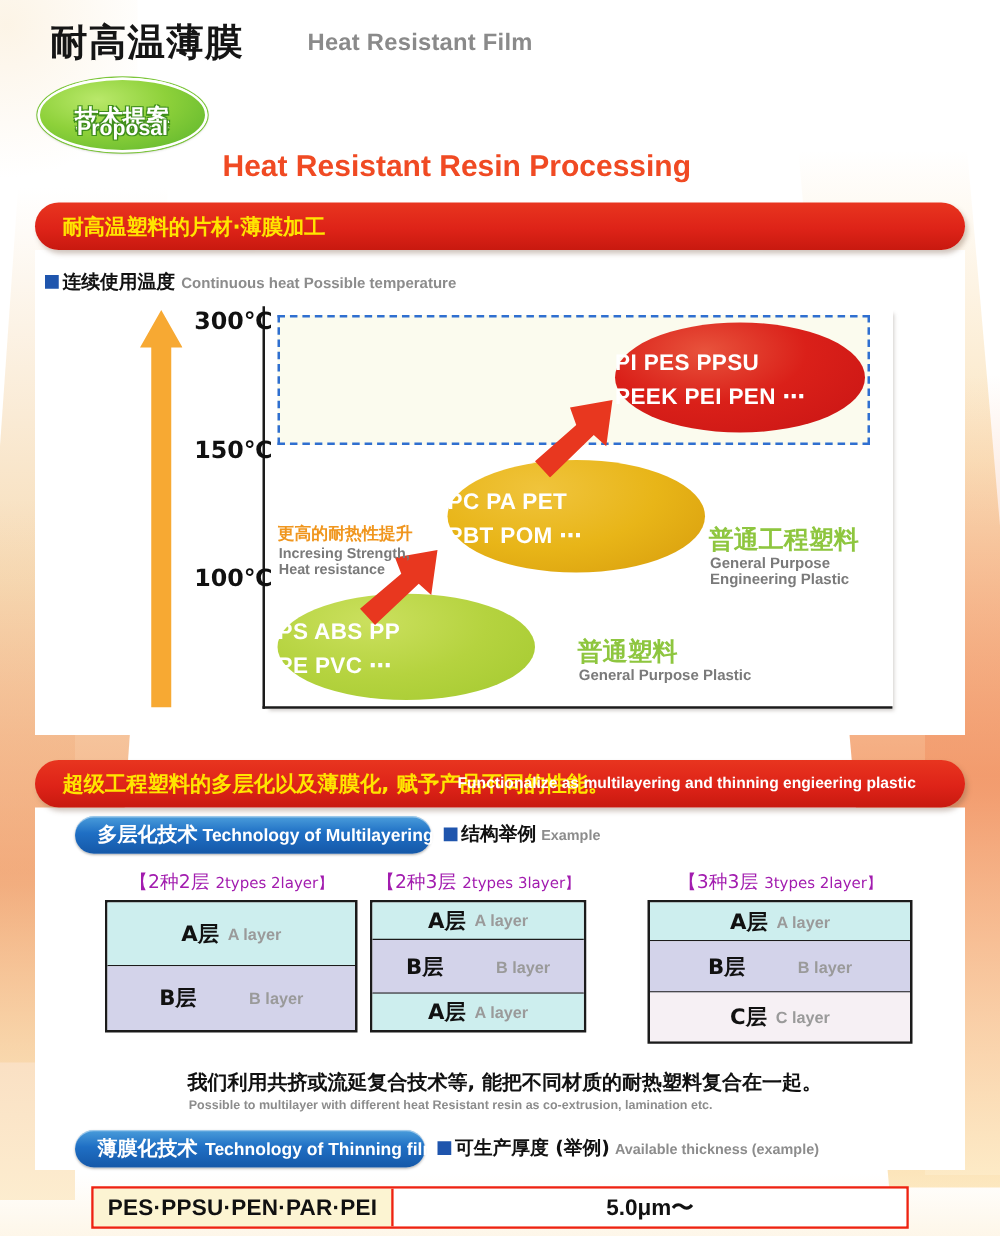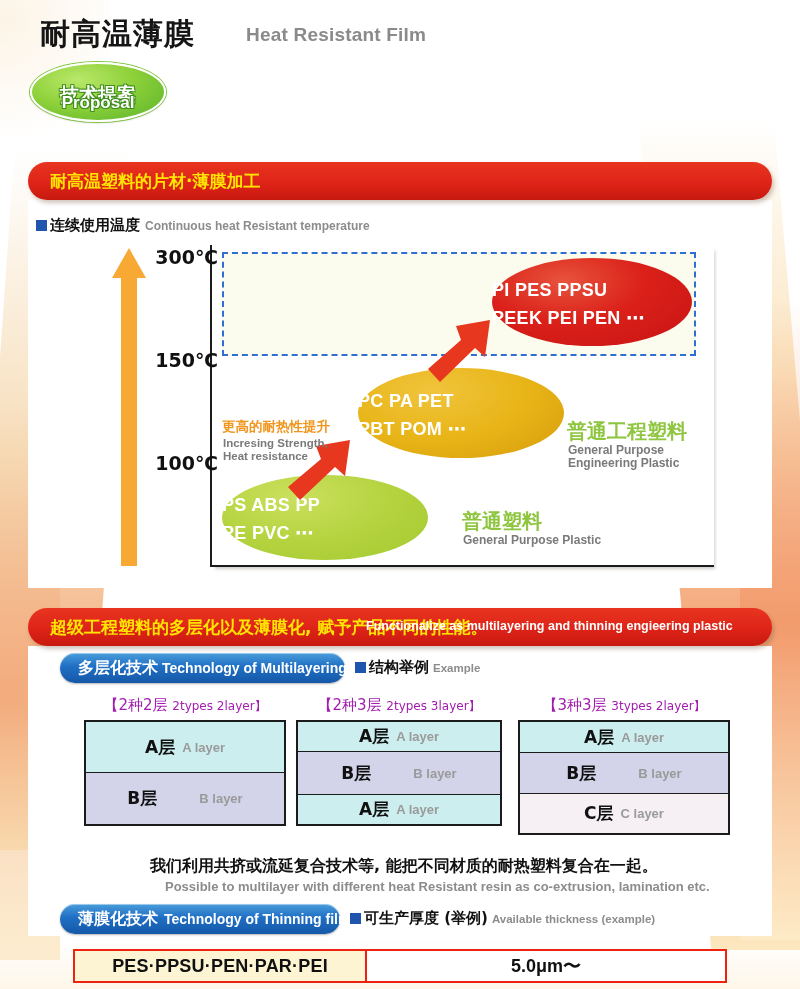--- a/index.html
+++ b/index.html
@@ -210,29 +210,29 @@
   }
   .lrow:last-child{border-bottom:none;}
   .lrow .zh{font-size:17px;font-weight:bold;color:#111;font-family:"DejaVu Sans","Liberation Sans",sans-serif;}
   .lrow .en{font-size:13px;font-weight:bold;color:#9a9a9a;margin-left:7px;}
   .c-a{background:#cdeeee;}
   .c-b{background:#d3d3ea;gap:35px;}
   .c-c{background:#f6f0f4;}
 
   
   #cap-cn{position:absolute;left:150px;top:856px;font-size:16px;font-weight:bold;color:#111;z-index:4;font-family:"DejaVu Sans","Liberation Sans",sans-serif;}
-  #cap-en{position:absolute;left:165px;top:879px;font-size:13px;font-weight:bold;color:#8c8c8c;z-index:4;}
+  #cap-en{position:absolute;left:151px;top:879px;font-size:10px;font-weight:bold;color:#8c8c8c;z-index:4;}
 
   
   #thick-table{
     position:absolute;left:73px;top:949px;width:654px;height:34px;
     border:2px solid #ee2211;display:flex;z-index:4;box-sizing:border-box;
   }
   #thick-left{
-    width:292px;background:#fcf4d2;display:flex;align-items:center;justify-content:center;
+    width:240px;background:#fcf4d2;display:flex;align-items:center;justify-content:center;
     border-right:2px solid #ee2211;box-sizing:border-box;
   }
   #thick-right{
     flex:1;background:#ffffff;display:flex;align-items:center;justify-content:center;
   }
   #thick-left span{font-size:18px;font-weight:bold;color:#111;letter-spacing:.2px;}
   #thick-right span{font-size:18px;font-weight:bold;color:#111;}
 </style>
 </head>
 <body>
@@ -248,30 +248,31 @@
 
 <div id="header">
   <div id="title-cn" class="nowrap">耐高温薄膜</div>
   <div id="title-en" class="nowrap">Heat Resistant Film</div>
 
   <div id="badge">
     <div id="badge-cn">技术提案</div>
     <div id="badge-en">Proposal</div>
   </div>
 
+  <div id="sub-title" class="nowrap">Heat Resistant Resin Processing</div>
 </div>
 
 <div class="red-banner" style="left:28px;top:162px;width:744px;">
   <span class="cn nowrap">耐高温塑料的片材·薄膜加工</span>
 </div>
 
 <div id="card1"></div>
 
 <div id="chart-head" class="layer nowrap" style="left:36px;top:216px;">
-  <span class="blue-sq"></span><span class="cn">连续使用温度</span><span class="en">Continuous heat Resistant temperature</span>
+  <span class="blue-sq"></span><span class="cn">连续使用温度</span><span class="en">Continuous heat Possible temperature</span>
 </div>
 
 <svg id="temp-arrow" viewBox="0 0 34 318">
   <polygon points="17,0 34,30 25,30 25,318 9,318 9,30 0,30" fill="#f7a933"></polygon>
 </svg>
 
 <div class="temp-lbl" style="left:148px;top:246px;">300℃</div>
 <div class="temp-lbl" style="left:148px;top:349px;">150℃</div>
 <div class="temp-lbl" style="left:148px;top:452px;">100℃</div>
 
@@ -340,21 +341,21 @@
       <span class="zh">A层</span>
       <span class="en">A layer</span>
     </div>
     <div class="lrow c-b" style="height:51px;">
       <span class="zh">B层</span>
       <span class="en">B layer</span>
     </div>
   </div>
 </div>
 
-<div class="lgroup" style="left:296px;top:696px;width:206px;">
+<div class="lgroup" style="left:296px;top:696px;width:173px;">
   <div class="cap">
     <span>【2种3层</span>
     <span class="sm">2types 3layer】</span>
   </div>
   <div class="lstack">
     <div class="lrow c-a" style="height:30px;">
       <span class="zh">A层</span>
       <span class="en">A layer</span>
     </div>
     <div class="lrow c-b" style="height:43px;">

